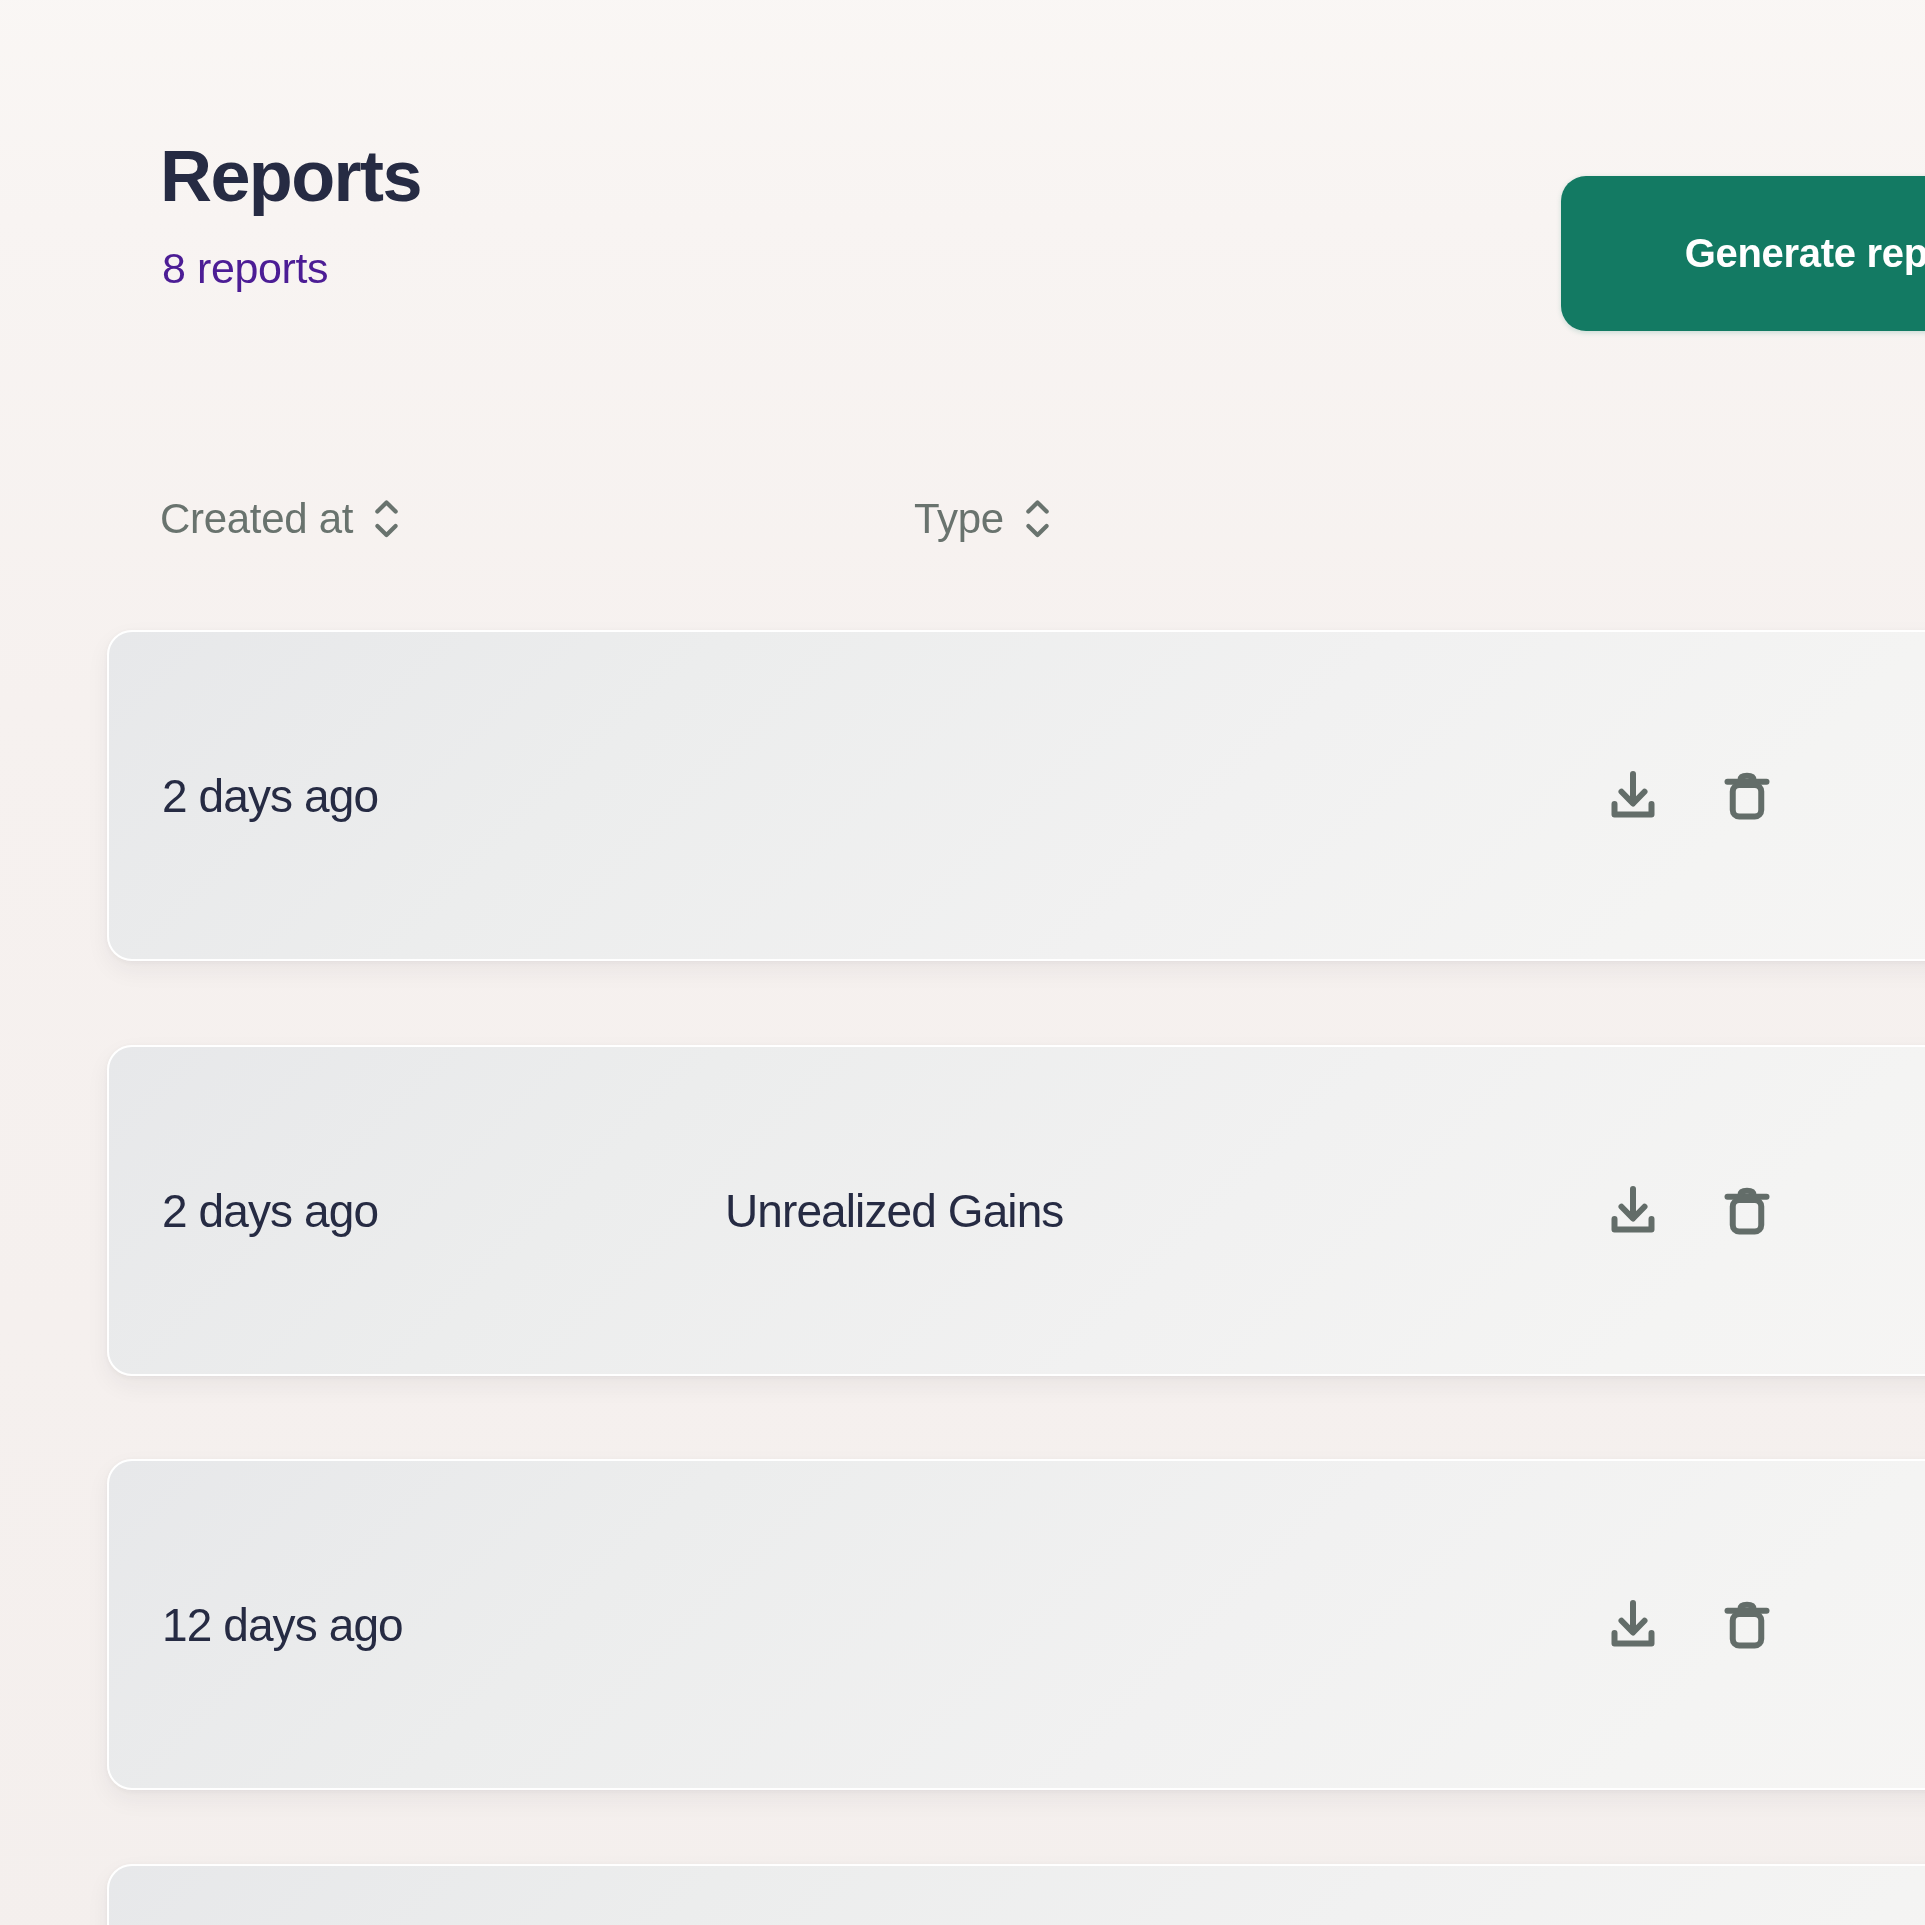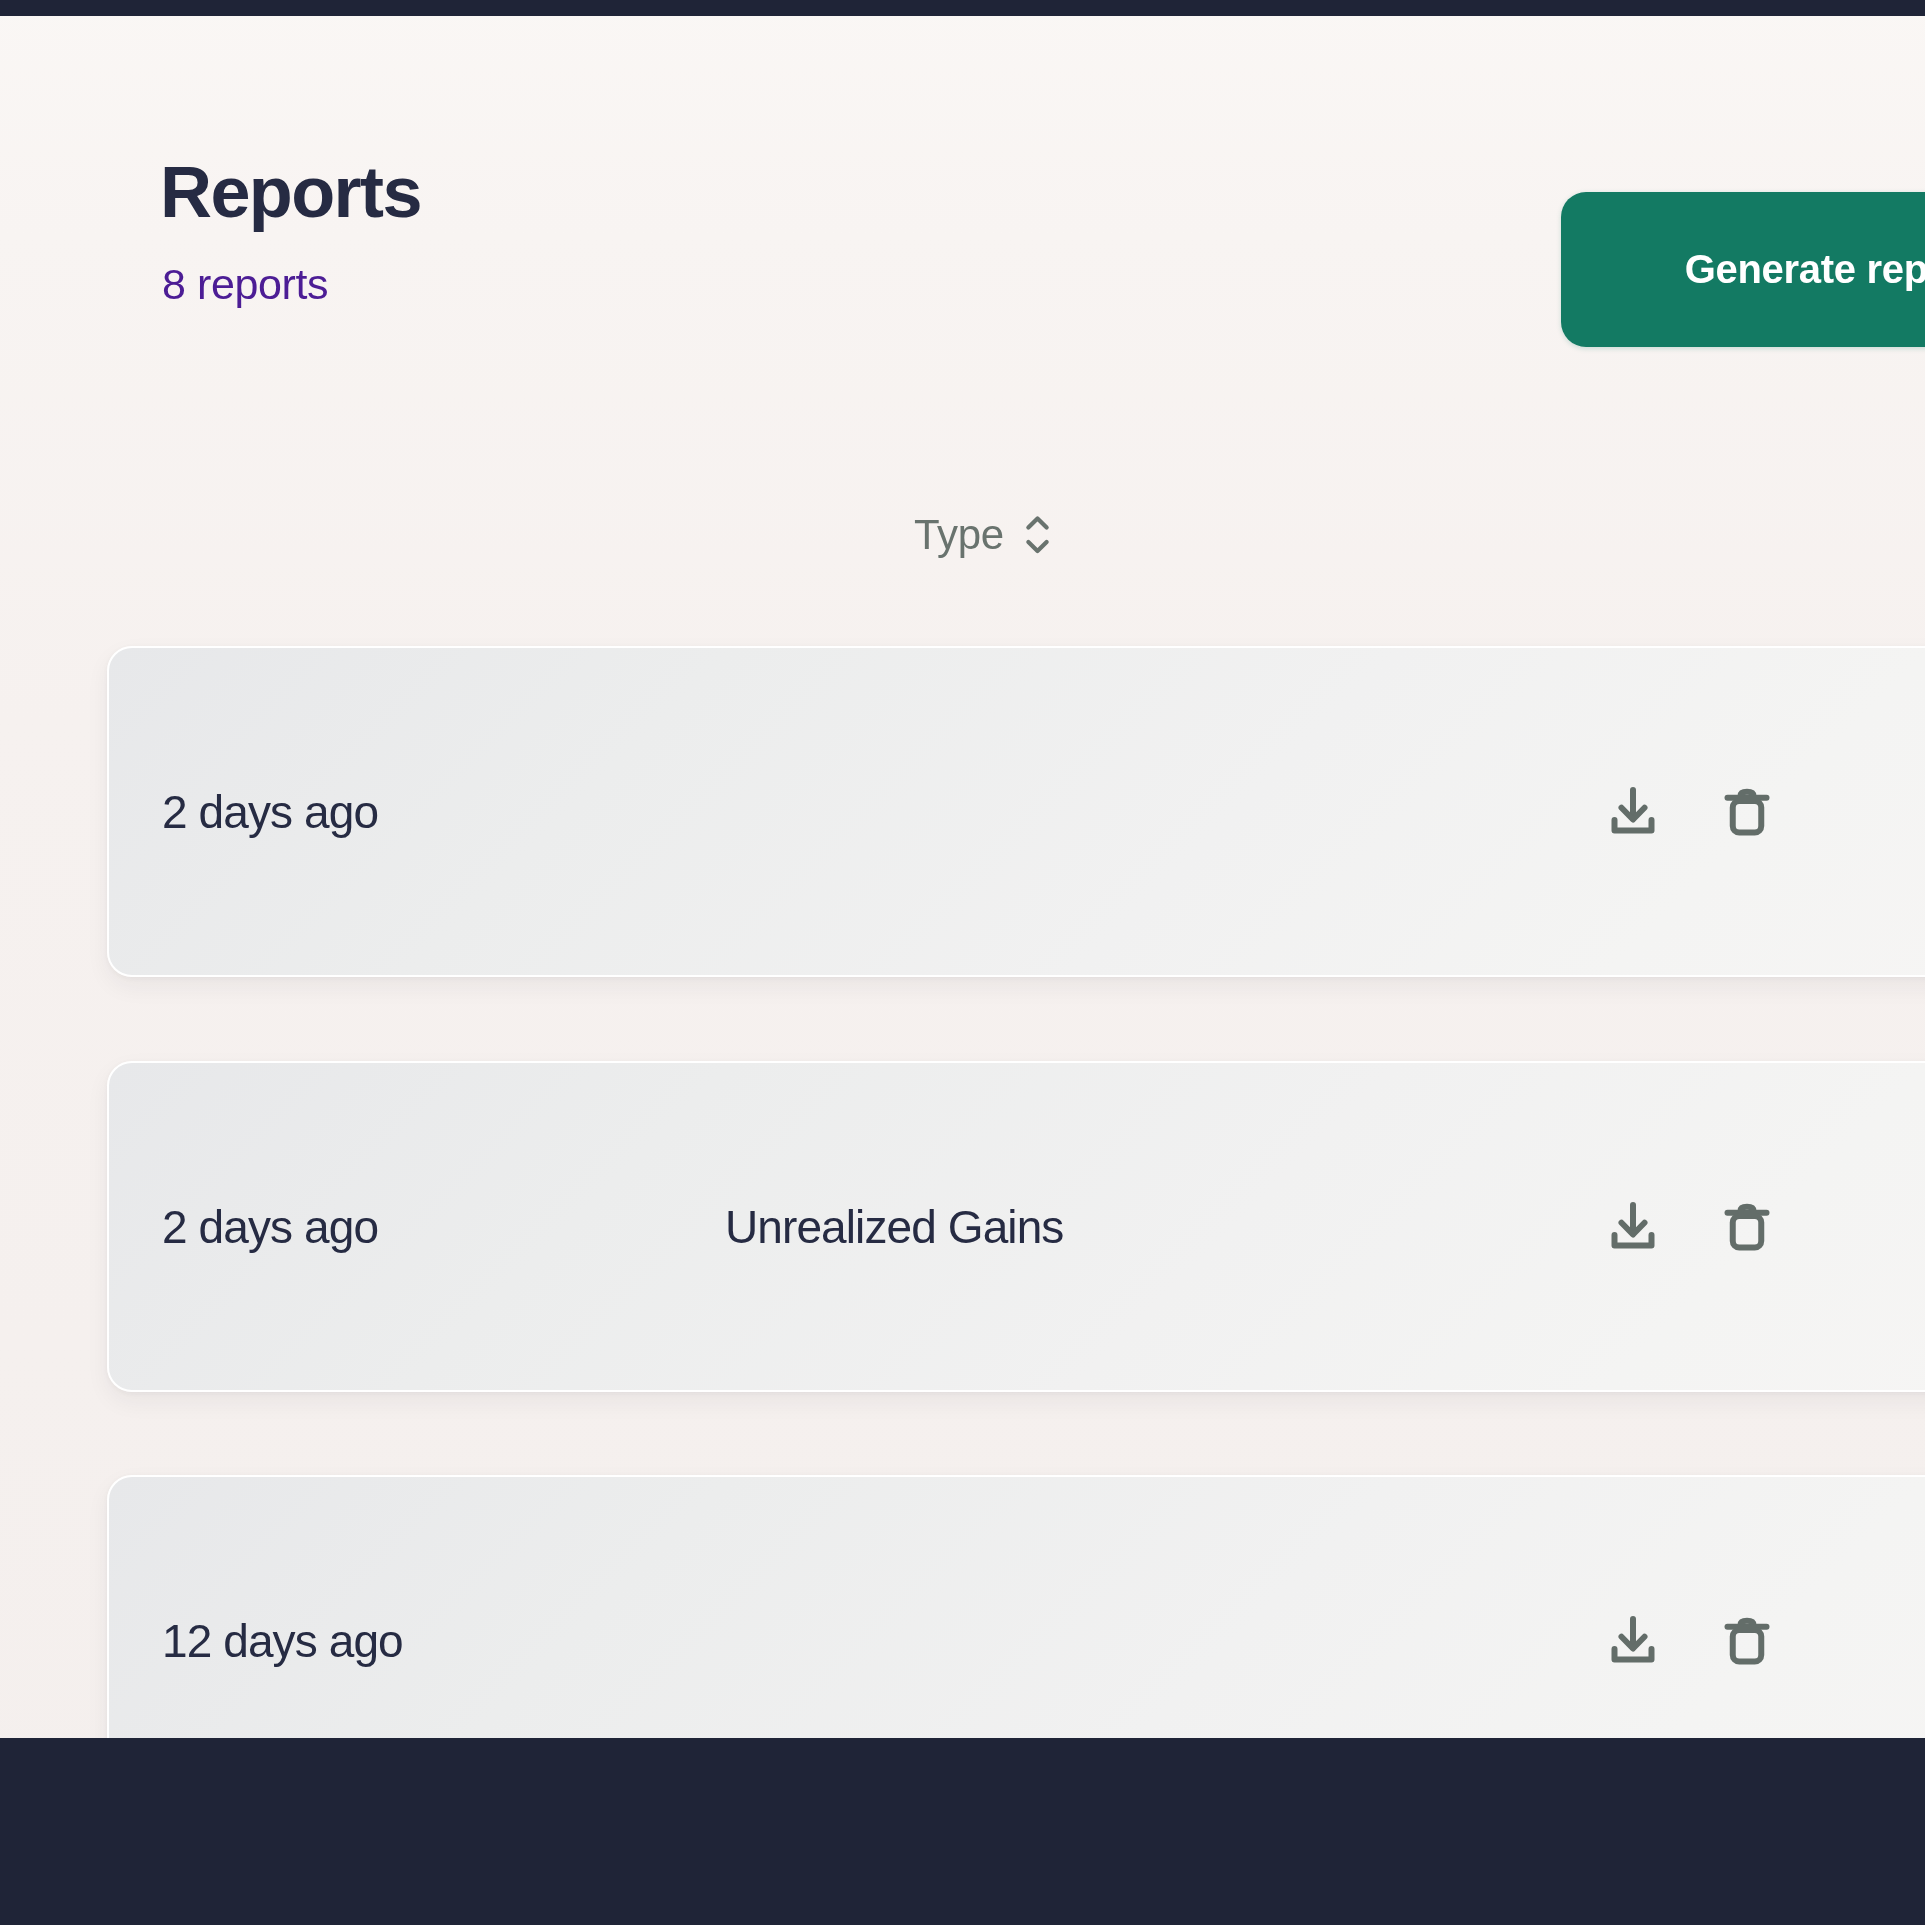--- a/index.html
+++ b/index.html
@@ -9,23 +9,23 @@
     height: 1925px;
     overflow: hidden;
     background: #1f2437;
     font-family: "Liberation Sans", sans-serif;
     -webkit-font-smoothing: antialiased;
   }
 
   
   #app-window {
     position: absolute;
-    left: 0; top: 16px;
-    width: 1925px;
-    height: 1722px;
+    left: 0; top: 0;
+    width: 1925px;
+    height: 1925px;
     overflow: hidden;
   }
 
   .window-surface {
     position: absolute;
     left: -47px;
     top: -47px;
     width: 2018px;
     height: 2034px;
     background: #f7f3f1;
@@ -236,20 +236,31 @@
       <div class="page-header">
         <div class="page-title">Reports</div>
 
         <div class="page-subtitle">8 reports</div>
 
         <button class="generate-button">Generate report</button>
       </div>
 
       <div class="table-head">
 
+        <div class="col-head created">
+          <span class="col-head-label">Created at</span>
+          <span class="sort-icon">
+            <svg width="25" height="16.5" viewBox="0 0 26 17" fill="none" aria-hidden="true">
+              <path d="M3.5 13 L13 3.5 L22.5 13" stroke="#69736e" stroke-width="4.4" stroke-linecap="round" stroke-linejoin="round"></path>
+            </svg>
+            <svg width="25" height="16.5" viewBox="0 0 26 17" fill="none" aria-hidden="true">
+              <path d="M3.5 4 L13 13.5 L22.5 4" stroke="#69736e" stroke-width="4.4" stroke-linecap="round" stroke-linejoin="round"></path>
+            </svg>
+          </span>
+        </div>
 
         <div class="col-head type">
           <span class="col-head-label">Type</span>
           <span class="sort-icon">
             <svg width="25" height="16.5" viewBox="0 0 26 17" fill="none" aria-hidden="true">
               <path d="M3.5 13 L13 3.5 L22.5 13" stroke="#69736e" stroke-width="4.4" stroke-linecap="round" stroke-linejoin="round"></path>
             </svg>
             <svg width="25" height="16.5" viewBox="0 0 26 17" fill="none" aria-hidden="true">
               <path d="M3.5 4 L13 13.5 L22.5 4" stroke="#69736e" stroke-width="4.4" stroke-linecap="round" stroke-linejoin="round"></path>
             </svg>

